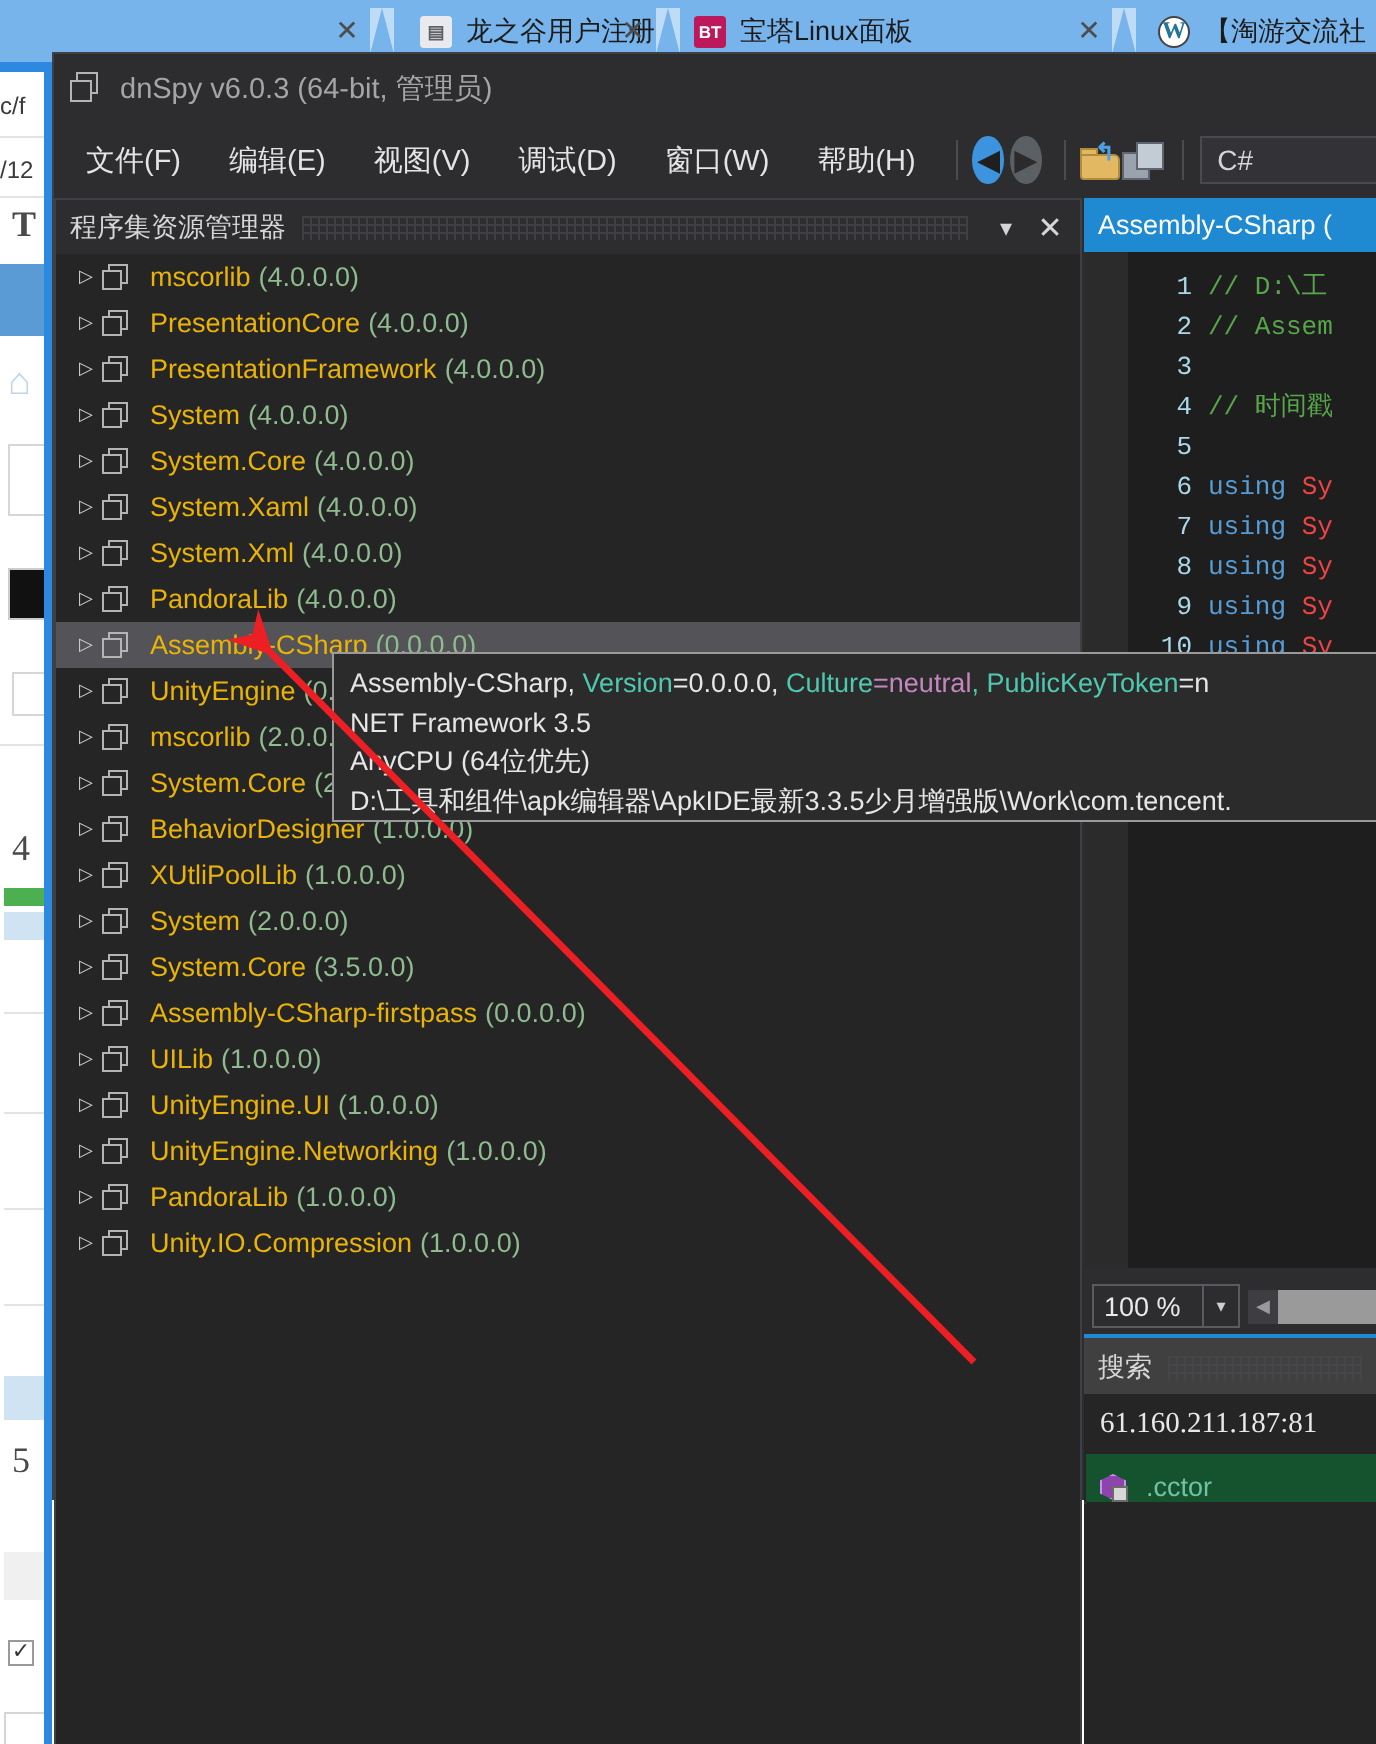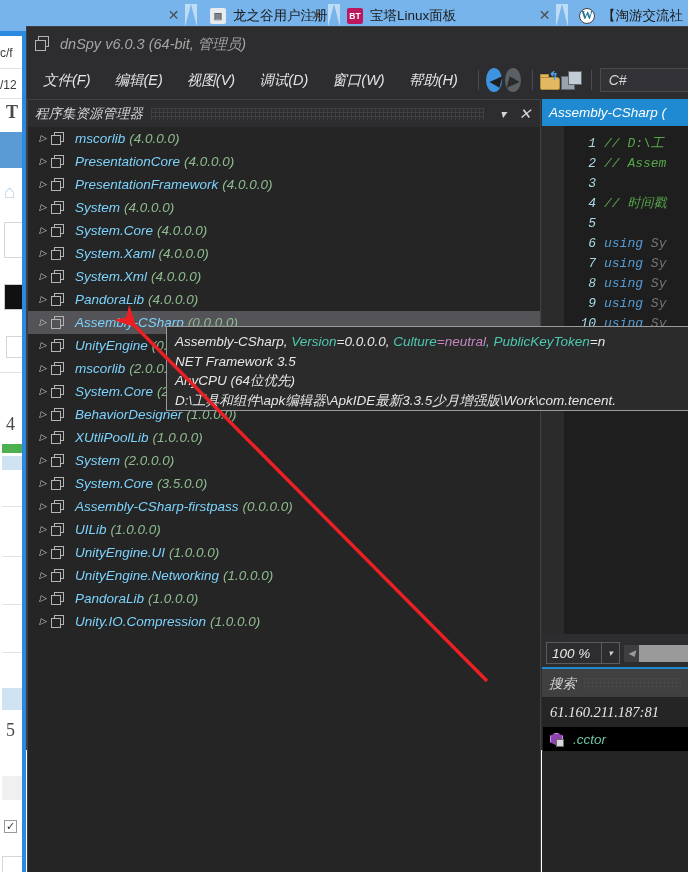--- a/index.html
+++ b/index.html
@@ -89,21 +89,20 @@
   }
 
   
   .dnspy {
     position: absolute; left: 26px; top: 26px;
     width: 662px; height: 724px;
     background: #2d2d30;
     border-left: 1px solid #3f3f46;
     border-top: 1px solid #3f3f46;
     color: #d4d4d4;
-    font-style: italic;
   }
   .titlebar {
     position: absolute; left: 0; top: 0; width: 662px; height: 34px;
     display: flex; align-items: center; gap: 9px; padding-left: 8px;
     background: #2d2d30;
   }
   .win-icon {
     position: relative; width: 16px; height: 16px; flex: 0 0 16px;
   }
   .win-icon i, .asm-icon i {
@@ -197,21 +196,21 @@
   }
   .trow.sel { background: #535358; }
   .texp {
     width: 14px; flex: 0 0 14px; color: #d0d0d0; font-size: 9px;
     line-height: 1; text-align: center;
   }
   .asm-icon { position: relative; width: 16px; height: 16px; flex: 0 0 16px; margin-right: 9px; }
   .asm-icon i:nth-child(1) { left: 4px; top: 1px; width: 10px; height: 10px; }
   .asm-icon i:nth-child(2) { left: 1px; top: 4px; width: 10px; height: 10px; background: #252526; }
   .trow.sel .asm-icon i:nth-child(2) { background: #535358; }
-  .tname { font-size: 13.5px; color: #7dd3fc; }
+  .tname { font-size: 13.5px; color: #eab308; }
   .tver  { font-size: 13.5px; color: #8fbc8f; margin-left: 4px; }
 
   
   .tooltip {
     position: absolute; left: 139px; top: 299px;
     width: 523px; height: 85px;
     background: #2b2b2b; border: 1px solid #9a9a9a;
     padding: 5px 8px 0 8px;
   }
   .tt-line { font-size: 13.5px; line-height: 19.5px; white-space: nowrap; color: #e6e6e6; }
@@ -238,21 +237,21 @@
     background: #1e1e1e;
   }
   .cline {
     position: absolute; left: 0; height: 20px; white-space: nowrap;
     font-family: "Liberation Mono", monospace; font-size: 13px; line-height: 20px;
   }
   .cln { position: absolute; width: 54px; text-align: right; color: #a9d9e8; }
   .ctxt { position: absolute; left: 62px; }
   .c-cmt { color: #57a64a; }
   .c-kw  { color: #569cd6; }
-  .c-ns  { color: #737373; }
+  .c-ns  { color: #ef4444; }
   .c-uline {
     position: absolute; left: 62px; width: 86px; height: 1px; background: #6d6d6d;
   }
 
   .zoombar {
     position: absolute; left: 515px; top: 612px; width: 147px; height: 28px;
     background: #2d2d30; display: flex; align-items: center;
   }
   .zoom-val {
     width: 56px; height: 22px; margin-left: 4px;
@@ -290,21 +289,21 @@
   }
   .sp-title { padding-left: 7px; font-size: 13.5px; color: #d6d6d6; }
   .sp-input {
     position: absolute; left: 0; top: 27px; width: 147px; height: 30px;
     background: #252526;
     display: flex; align-items: center; padding-left: 8px;
   }
   .sp-input span { font-size: 14.5px; color: #e8e8e8; font-family: "Liberation Serif", serif; }
   .sp-result {
     position: absolute; left: 1px; top: 57px; width: 146px; height: 24px;
-    background: #000000; display: flex; align-items: center; padding-left: 7px;
+    background: #14532d; display: flex; align-items: flex-end; padding-left: 7px;
   }
   .cube {
     position: relative; width: 15px; height: 15px; flex: 0 0 15px; margin-right: 8px;
   }
   .cube .cb {
     position: absolute; left: 0; top: 1px; width: 13px; height: 13px;
     background: #8e44ad; border: 1px solid #c792ea;
     clip-path: polygon(50% 0, 100% 25%, 100% 75%, 50% 100%, 0 75%, 0 25%);
   }
   .cube .lk {

